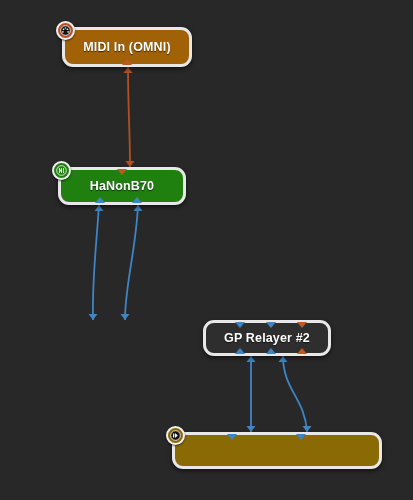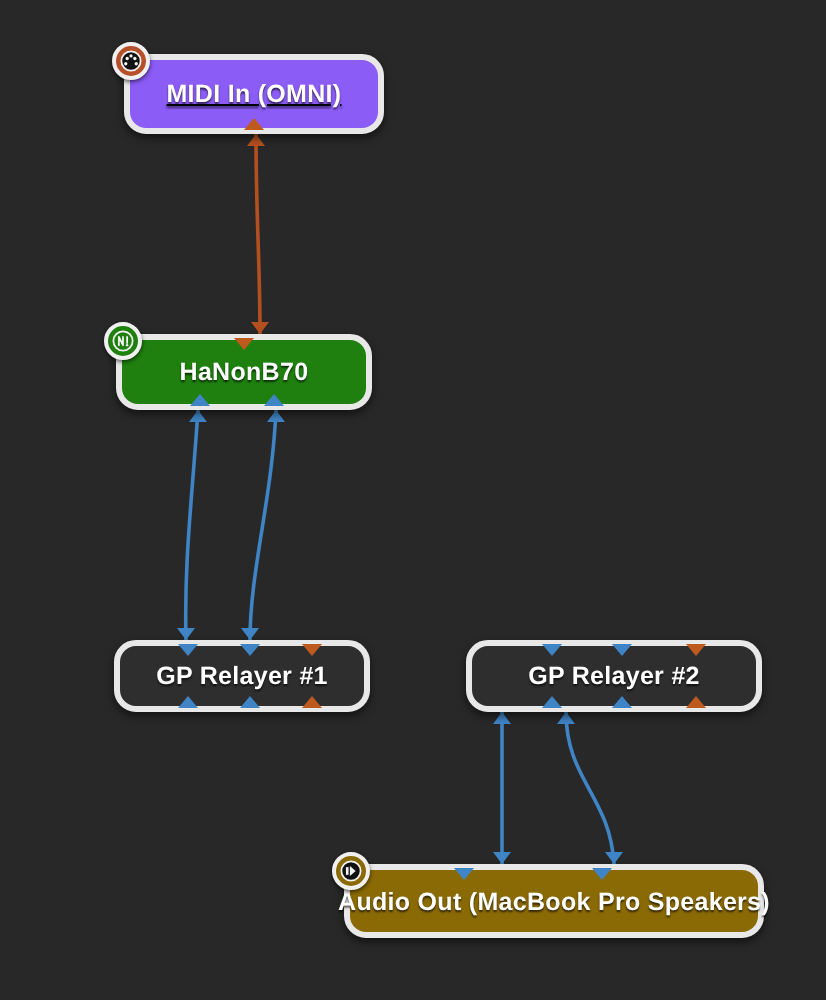--- a/index.html
+++ b/index.html
@@ -47,21 +47,21 @@
     font-size: 12.5px;
     font-weight: bold;
     color: #ffffff;
     text-shadow: 0 1px 1px rgba(0,0,0,0.65);
     letter-spacing: 0.15px;
     white-space: nowrap;
     padding: 0 10px;
   }
 
   
-  .block.midi-in   { background: #8b5cf6; text-decoration: underline; }
+  .block.midi-in   { background: #a16207; }
   .block.synth     { background: #1f8010; }
   .block.relayer   { background: #2e2e2e; }
   .block.audio-out { background: #8a6a05; }
 
   
   .badge {
     position: absolute;
     width: 19px;
     height: 19px;
     left: -9px;
@@ -139,46 +139,36 @@
         <path d="M11 5 L11 9.5" stroke="#f2f2f2" stroke-width="1.3" stroke-linecap="round"></path>
         <circle cx="11" cy="11" r="0.9" fill="#f2f2f2"></circle>
       </svg>
     </span>
     <span class="block-label">HaNonB70</span>
     <i class="port top midi" style="left:calc(50% - 5px);"></i>
     <i class="port bottom audio" style="left:calc(32% - 5px);"></i>
     <i class="port bottom audio" style="left:calc(62% - 5px);"></i>
   </div>
 
-  <div class="block relayer" style="left:57px; top:320px; width:128px; height:36px;">
-    <span class="block-label">GP Relayer #1</span>
-    <i class="port top audio" style="left:calc(28% - 5px);"></i>
-    <i class="port top audio" style="left:calc(53% - 5px);"></i>
-    <i class="port top midi" style="left:calc(79% - 5px);"></i>
-    <i class="port bottom audio" style="left:calc(28% - 5px);"></i>
-    <i class="port bottom audio" style="left:calc(53% - 5px);"></i>
-    <i class="port bottom midi" style="left:calc(79% - 5px);"></i>
-  </div>
 
-  <div class="block relayer" style="left:233px; top:320px; width:148px; height:36px;">
+  <div class="block relayer" style="left:203px; top:320px; width:128px; height:36px;">
     <span class="block-label">GP Relayer #2</span>
     <i class="port top audio" style="left:calc(28% - 5px);"></i>
     <i class="port top audio" style="left:calc(53% - 5px);"></i>
     <i class="port top midi" style="left:calc(79% - 5px);"></i>
     <i class="port bottom audio" style="left:calc(28% - 5px);"></i>
     <i class="port bottom audio" style="left:calc(53% - 5px);"></i>
     <i class="port bottom midi" style="left:calc(79% - 5px);"></i>
   </div>
 
   <div class="block audio-out" style="left:172px; top:432px; width:210px; height:37px;">
     <span class="badge on-gold">
       <svg width="11" height="11" viewBox="0 0 16 16">
         <circle cx="8" cy="8" r="7" fill="#111" stroke="#f2f2f2" stroke-width="1.3"></circle>
         <rect x="4.3" y="5.2" width="1.9" height="5.6" fill="#f2f2f2"></rect>
         <path d="M7.2 4.4 L11.4 8 L7.2 11.6 Z" fill="#f2f2f2"></path>
       </svg>
     </span>
-    <span class="block-label">Audio Out (MacBook Pro Speakers)</span>
     <i class="port top audio" style="left:calc(28% - 5px);"></i>
     <i class="port top audio" style="left:calc(62% - 5px);"></i>
   </div>
 
 </div>
 
 </body></html>

